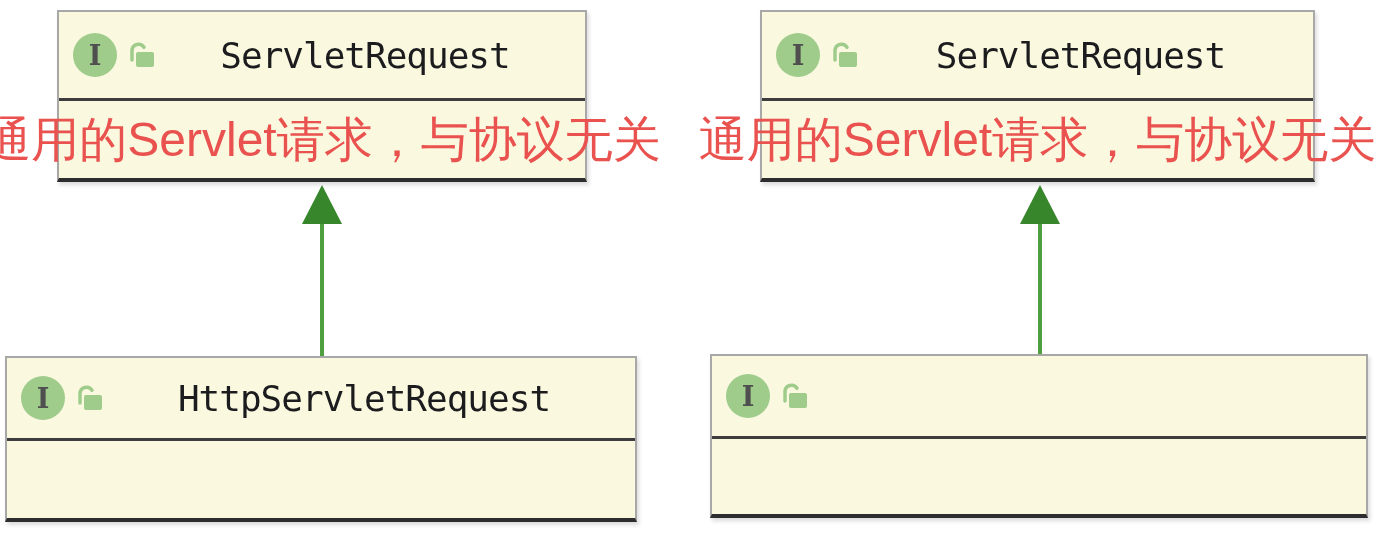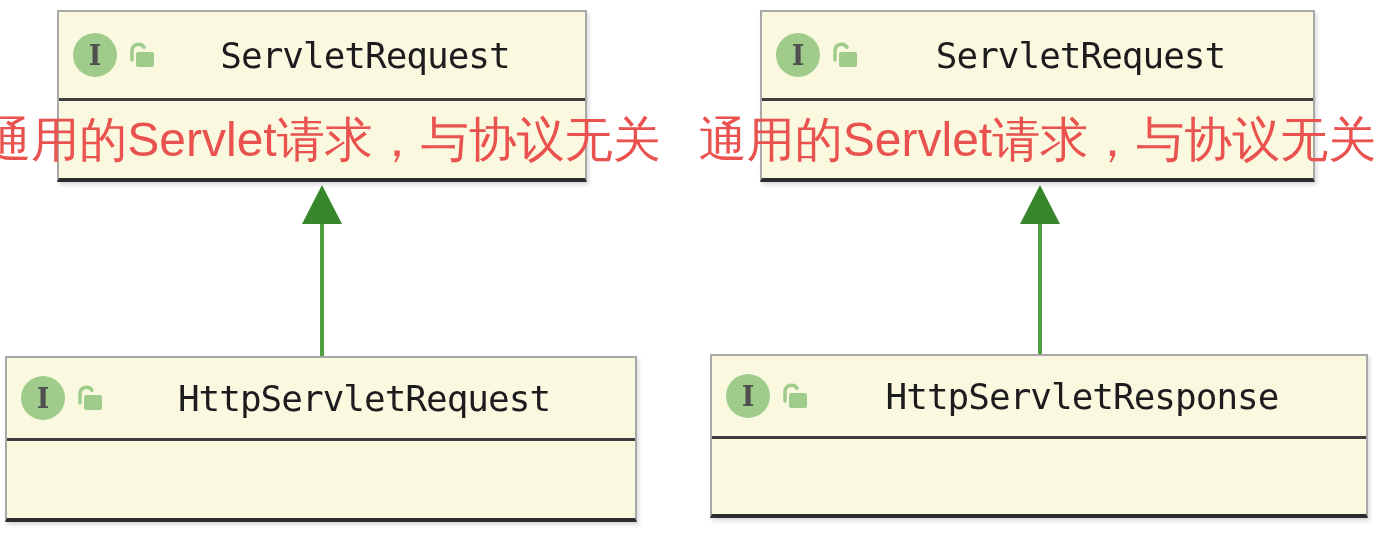--- a/index.html
+++ b/index.html
@@ -130,21 +130,20 @@
     </div>
   </div>
 
   <div class="uml-node n-br">
     <div class="uml-header">
       <span class="badge-circle">I</span>
       <svg class="lock-icon" viewBox="0 0 32 32">
         <path d="M5 21 V11.5 a6.5 6.5 0 0 1 12 -3.2" fill="none" stroke="#9fcb8b" stroke-width="3.5" stroke-linecap="round"></path>
         <rect x="9" y="13" width="18" height="15" rx="2" fill="#9fcb8b"></rect>
       </svg>
-      <span class="uml-title">HttpServletResponse</span>
     </div>
   </div>
 
   <svg class="arrow" style="left:300px;top:184px;" width="44" height="172" viewBox="0 0 44 172">
     <rect x="20" y="36" width="4" height="136" fill="#4f9f41"></rect>
     <polygon points="22,1 42,40 2,40" fill="#37862c"></polygon>
   </svg>
 
   <svg class="arrow" style="left:1018px;top:184px;" width="44" height="170" viewBox="0 0 44 170">
     <rect x="20" y="36" width="4" height="134" fill="#4f9f41"></rect>

